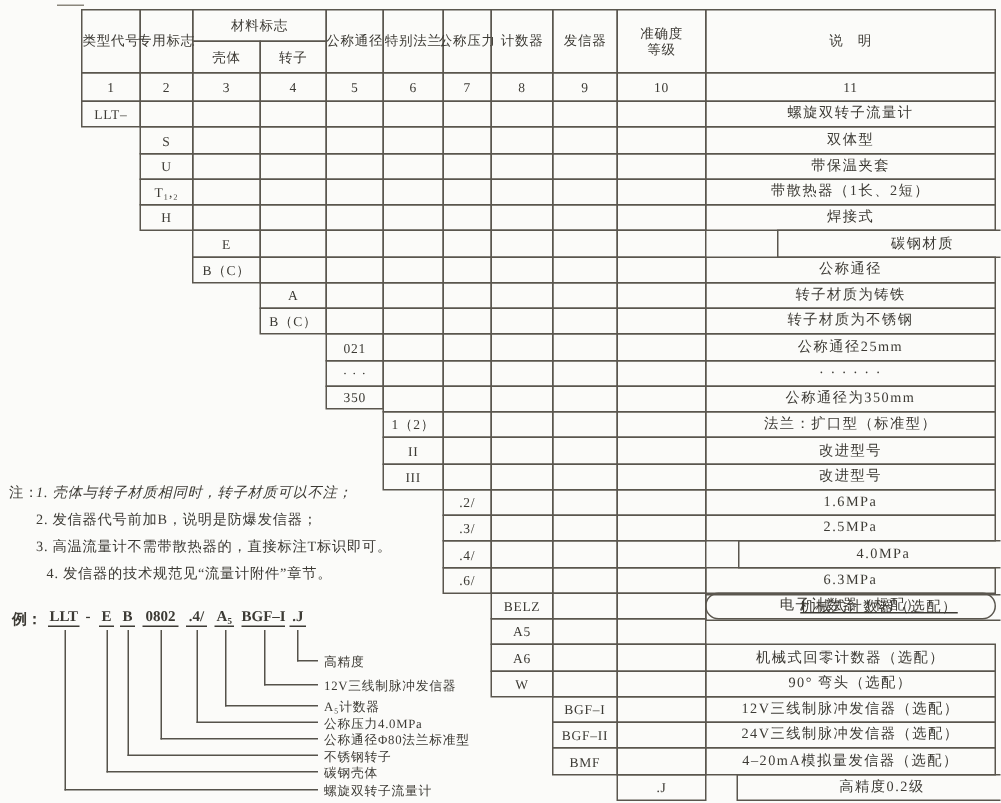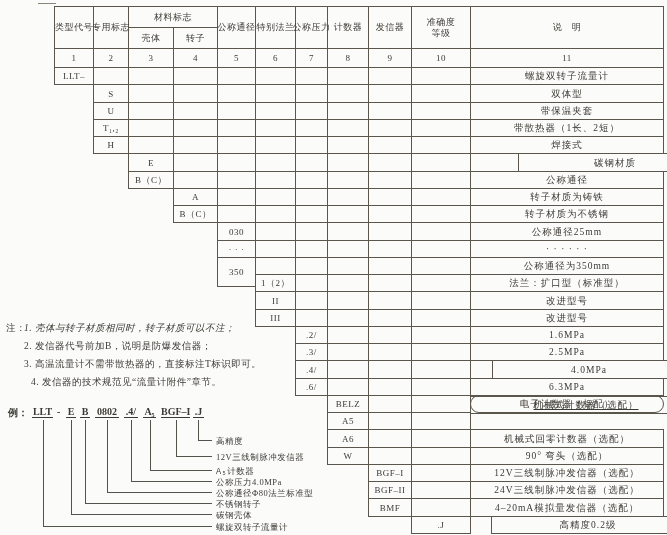--- a/index.html
+++ b/index.html
@@ -138,35 +138,35 @@
       <div class="cell code" style="left: 411px; top: 188px; width: 60px; height: 18px;"></div>
       <div class="cell desc" style="left: 470px; top: 188px; width: 194px; height: 18px;">转子材质为铸铁</div>
       <div class="cell code" style="left: 173px; top: 205px; width: 45px; height: 18px;">B（C）</div>
       <div class="cell code" style="left: 217px; top: 205px; width: 39px; height: 18px;"></div>
       <div class="cell code" style="left: 255px; top: 205px; width: 41px; height: 18px;"></div>
       <div class="cell code" style="left: 295px; top: 205px; width: 33px; height: 18px;"></div>
       <div class="cell code" style="left: 327px; top: 205px; width: 42px; height: 18px;"></div>
       <div class="cell code" style="left: 368px; top: 205px; width: 44px; height: 18px;"></div>
       <div class="cell code" style="left: 411px; top: 205px; width: 60px; height: 18px;"></div>
       <div class="cell desc" style="left: 470px; top: 205px; width: 194px; height: 18px;">转子材质为不锈钢</div>
-      <div class="cell code" style="left: 217px; top: 222px; width: 39px; height: 19px;">030</div>
+      <div class="cell code" style="left: 217px; top: 222px; width: 39px; height: 19px;">021</div>
       <div class="cell code" style="left: 255px; top: 222px; width: 41px; height: 19px;"></div>
       <div class="cell code" style="left: 295px; top: 222px; width: 33px; height: 19px;"></div>
       <div class="cell code" style="left: 327px; top: 222px; width: 42px; height: 19px;"></div>
       <div class="cell code" style="left: 368px; top: 222px; width: 44px; height: 19px;"></div>
       <div class="cell code" style="left: 411px; top: 222px; width: 60px; height: 19px;"></div>
       <div class="cell desc" style="left: 470px; top: 222px; width: 194px; height: 19px;">公称通径25mm</div>
       <div class="cell code" style="left: 217px; top: 240px; width: 39px; height: 18px;">· · ·</div>
       <div class="cell code" style="left: 255px; top: 240px; width: 41px; height: 18px;"></div>
       <div class="cell code" style="left: 295px; top: 240px; width: 33px; height: 18px;"></div>
       <div class="cell code" style="left: 327px; top: 240px; width: 42px; height: 18px;"></div>
       <div class="cell code" style="left: 368px; top: 240px; width: 44px; height: 18px;"></div>
       <div class="cell code" style="left: 411px; top: 240px; width: 60px; height: 18px;"></div>
       <div class="cell desc" style="left: 470px; top: 240px; width: 194px; height: 18px;">· · · · · ·</div>
-      <div class="cell code" style="left: 217px; top: 257px; width: 39px; height: 30px;">350</div>
+      <div class="cell code" style="left: 217px; top: 257px; width: 39px; height: 16px;">350</div>
       <div class="cell code" style="left: 255px; top: 257px; width: 41px; height: 18px;"></div>
       <div class="cell code" style="left: 295px; top: 257px; width: 33px; height: 18px;"></div>
       <div class="cell code" style="left: 327px; top: 257px; width: 42px; height: 18px;"></div>
       <div class="cell code" style="left: 368px; top: 257px; width: 44px; height: 18px;"></div>
       <div class="cell code" style="left: 411px; top: 257px; width: 60px; height: 18px;"></div>
       <div class="cell desc" style="left: 470px; top: 257px; width: 194px; height: 18px;">公称通径为350mm</div>
       <div class="cell code" style="left: 255px; top: 274px; width: 41px; height: 18px;">1（2）</div>
       <div class="cell code" style="left: 295px; top: 274px; width: 33px; height: 18px;"></div>
       <div class="cell code" style="left: 327px; top: 274px; width: 42px; height: 18px;"></div>
       <div class="cell code" style="left: 368px; top: 274px; width: 44px; height: 18px;"></div>
@@ -254,21 +254,21 @@
       <div class="callout-line" style="left: 85px; top: 420px; width: 127px; height: 84px;"></div>
       <span class="callout-label" style="left: 216px; top: 499px;">不锈钢转子</span>
       <span class="ex-seg" style="left: 95px; top: 406px; min-width: 24px;">0802</span>
       <div class="callout-line" style="left: 107px; top: 420px; width: 105px; height: 73px;"></div>
       <span class="callout-label" style="left: 216px; top: 488px;">公称通径Φ80法兰标准型</span>
       <span class="ex-seg" style="left: 124px; top: 406px; min-width: 14px;">.4/</span>
       <div class="callout-line" style="left: 131px; top: 420px; width: 81px; height: 62px;"></div>
       <span class="callout-label" style="left: 216px; top: 477px;">公称压力4.0MPa</span>
       <span class="ex-seg" style="left: 143px; top: 406px; min-width: 13px;">A₅</span>
       <div class="callout-line" style="left: 150px; top: 420px; width: 62px; height: 51px;"></div>
-      <span class="callout-label" style="left: 216px; top: 466px; font-family: Liberation Mono, monospace;">A₅计数器</span>
+      <span class="callout-label" style="left: 216px; top: 466px;">A₅计数器</span>
       <span class="ex-seg" style="left: 161px; top: 406px; min-width: 29px;">BGF–I</span>
       <div class="callout-line" style="left: 176px; top: 420px; width: 36px; height: 37px;"></div>
       <span class="callout-label" style="left: 216px; top: 452px;">12V三线制脉冲发信器</span>
       <span class="ex-seg" style="left: 193px; top: 406px; min-width: 11px;">.J</span>
       <div class="callout-line" style="left: 198px; top: 420px; width: 14px; height: 21px;"></div>
       <span class="callout-label" style="left: 216px; top: 436px;">高精度</span>
     </div>
 </div>
 
 </body></html>

